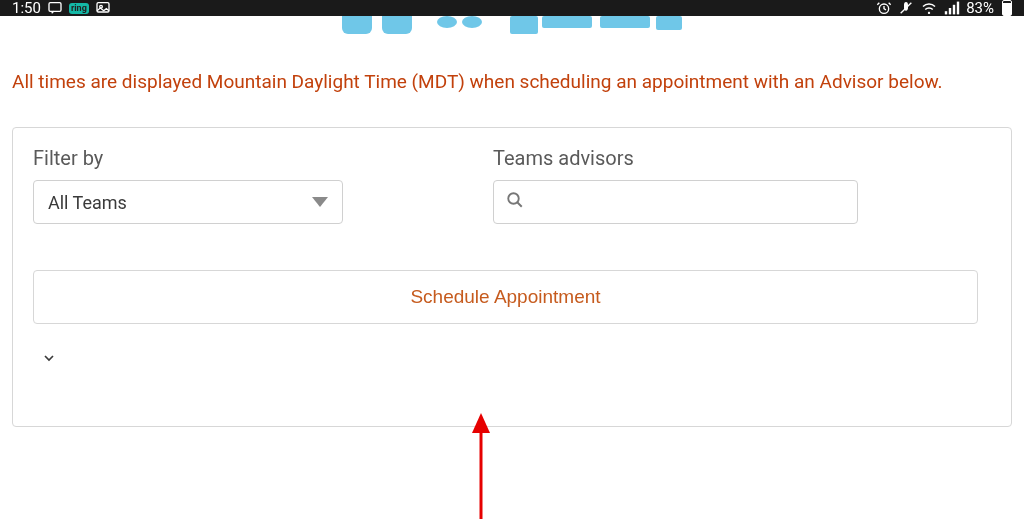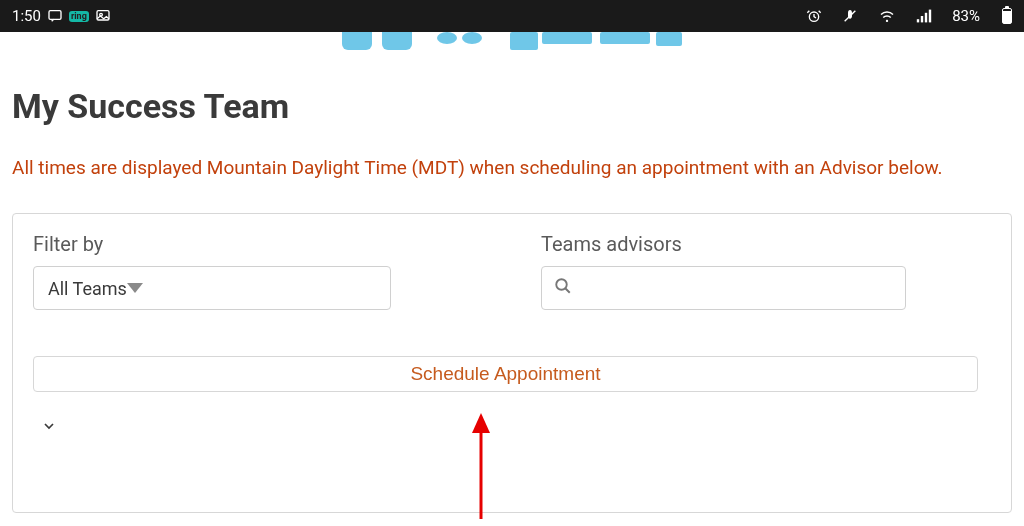--- a/index.html
+++ b/index.html
@@ -11,36 +11,36 @@
     font-family: -apple-system, BlinkMacSystemFont, "Segoe UI", Roboto, Helvetica, Arial, sans-serif;
     width: 1024px;
     height: 526px;
     overflow: hidden;
     background: #fff;
     position: relative;
   }
   .status-bar {
     background: #1a1a1a;
     color: #fff;
-    height: 32px;
+    height: 16px;
     display: flex;
     align-items: center;
     justify-content: space-between;
     padding: 0 12px;
     font-size: 15px;
   }
   .status-left {
     display: flex;
     align-items: center;
     gap: 6px;
   }
   .status-right {
     display: flex;
     align-items: center;
-    gap: 20px;
+    gap: 6px;
   }
   .status-icon {
     display: inline-flex;
     align-items: center;
     justify-content: center;
   }
   .app-badge {
     background: #14b8a6;
     color: #222;
     font-size: 9px;
@@ -126,27 +126,28 @@
   .filter-col {
     display: flex;
     flex-direction: column;
   }
   .filter-label {
     color: #5a5a5a;
     font-size: 20px;
     margin-bottom: 10px;
   }
   .select {
-    width: 358px;
+    width: 310px;
     height: 44px;
     border: 1px solid #d0d0d0;
     border-radius: 4px;
     background: #fff;
     display: flex;
     align-items: center;
+    justify-content: space-between;
     padding: 0 14px;
     cursor: pointer;
   }
   .select-value {
     color: #3a3a3a;
     font-size: 18px;
   }
   .caret-down {
     width: 0;
     height: 0;
@@ -167,21 +168,21 @@
   }
   .search-input {
     border: none;
     outline: none;
     flex: 1;
     font-size: 17px;
     color: #333;
   }
   .schedule-btn {
     width: 100%;
-    height: 36px;
+    height: 54px;
     border: 1px solid #d7d7d7;
     border-radius: 4px;
     background: #fff;
     color: #c65b1e;
     font-size: 19px;
     font-weight: 400;
     cursor: pointer;
     margin-bottom: 22px;
   }
   .accordion-header {
@@ -271,21 +272,20 @@
     <div class="blob" style="left:95px;top:2;width:20px;height:12px;border-radius:50%;"></div>
     <div class="blob" style="left:120px;top:2;width:20px;height:12px;border-radius:50%;"></div>
     <div class="blob" style="left:168px;top:0;width:28px;height:18px;"></div>
     <div class="blob" style="left:200px;top:0;width:50px;height:12px;"></div>
     <div class="blob" style="left:258px;top:0;width:50px;height:12px;"></div>
     <div class="blob" style="left:314px;top:0;width:26px;height:14px;"></div>
   </div>
 </div>
 
 <div class="content">
-  <h1 class="page-title">My Success Team</h1>
   <p class="timezone-note">All times are displayed Mountain Daylight Time (MDT) when scheduling an appointment with an Advisor below.</p>
 
   <div class="card">
     <div class="filters-row">
       <div class="filter-col">
         <div class="filter-label">Filter by</div>
         <div class="select">
           <span class="select-value">All Teams</span>
           <span class="caret-down"></span>
         </div>

